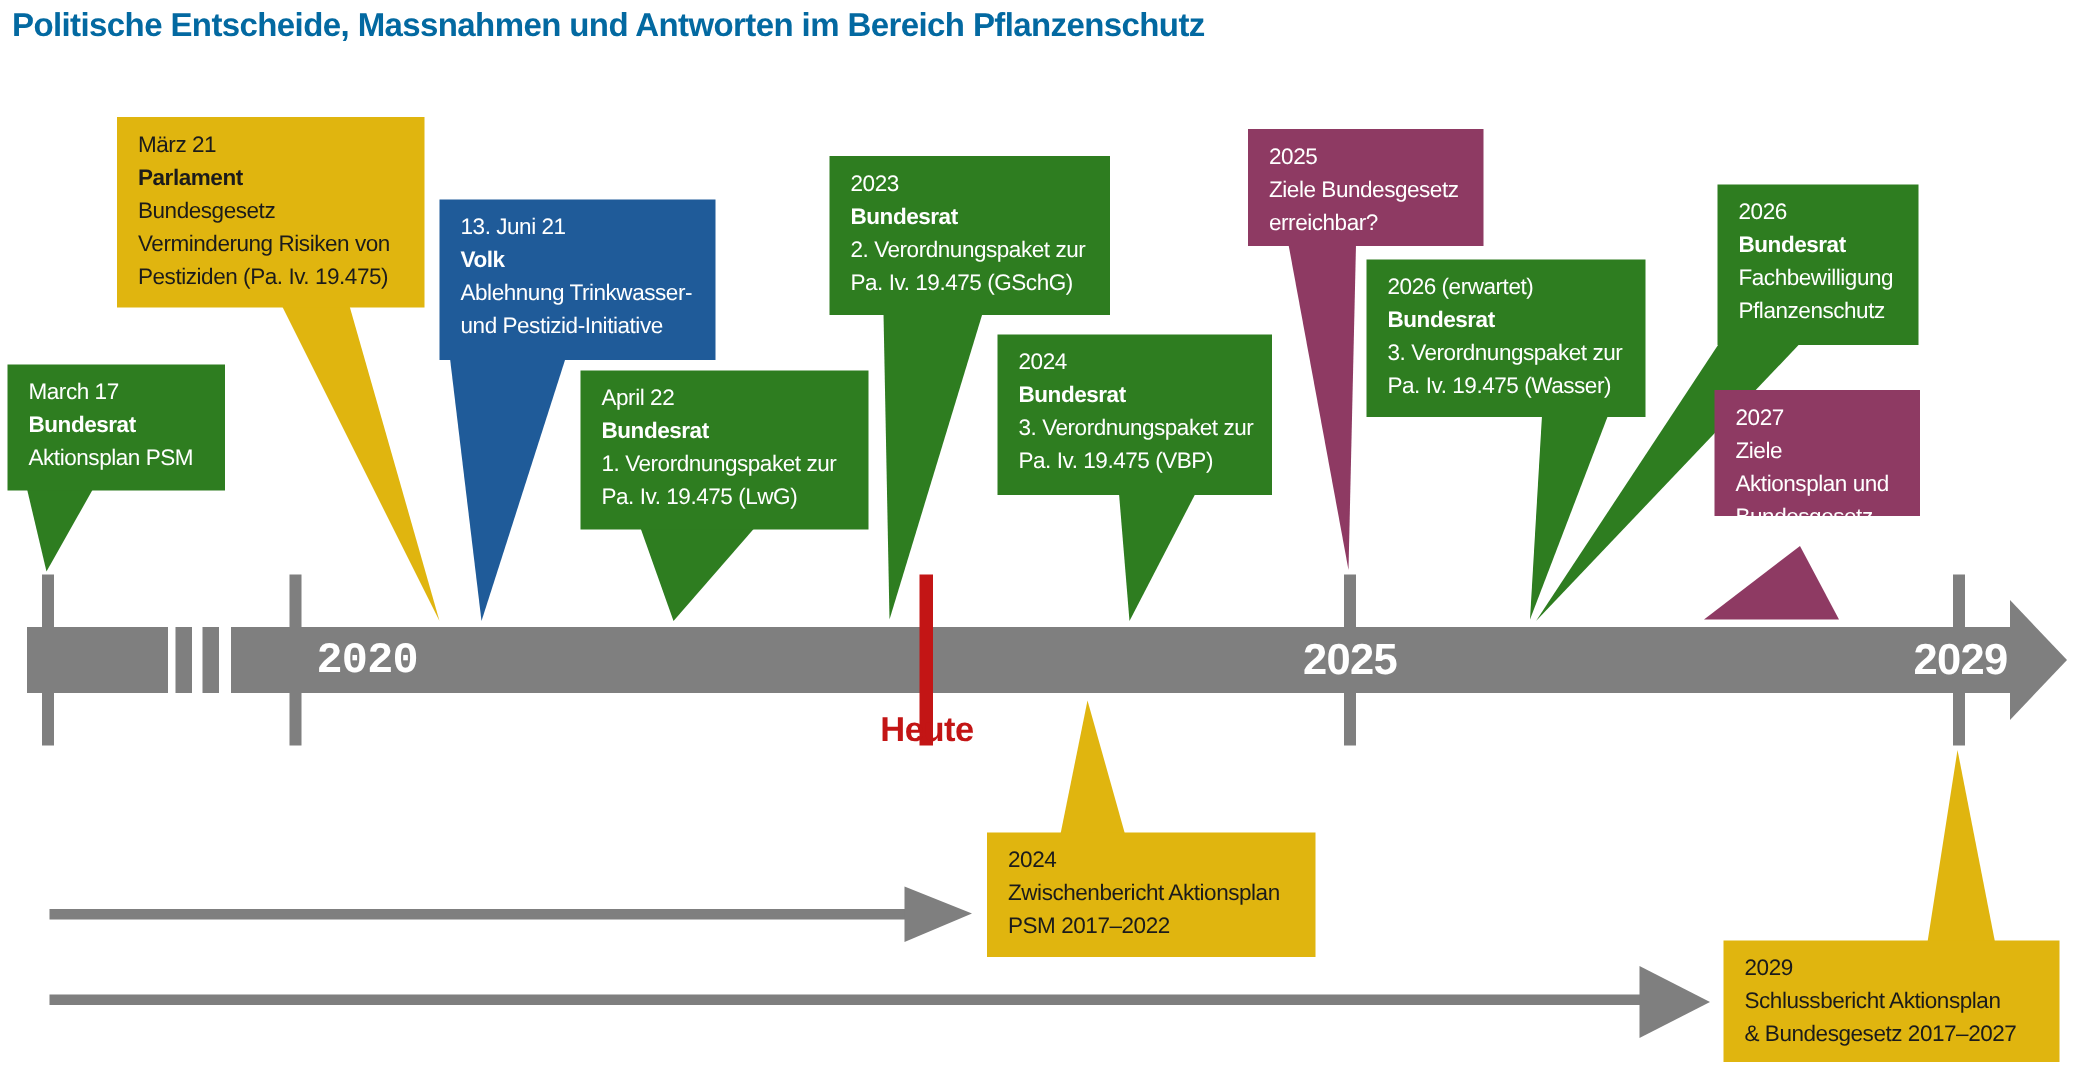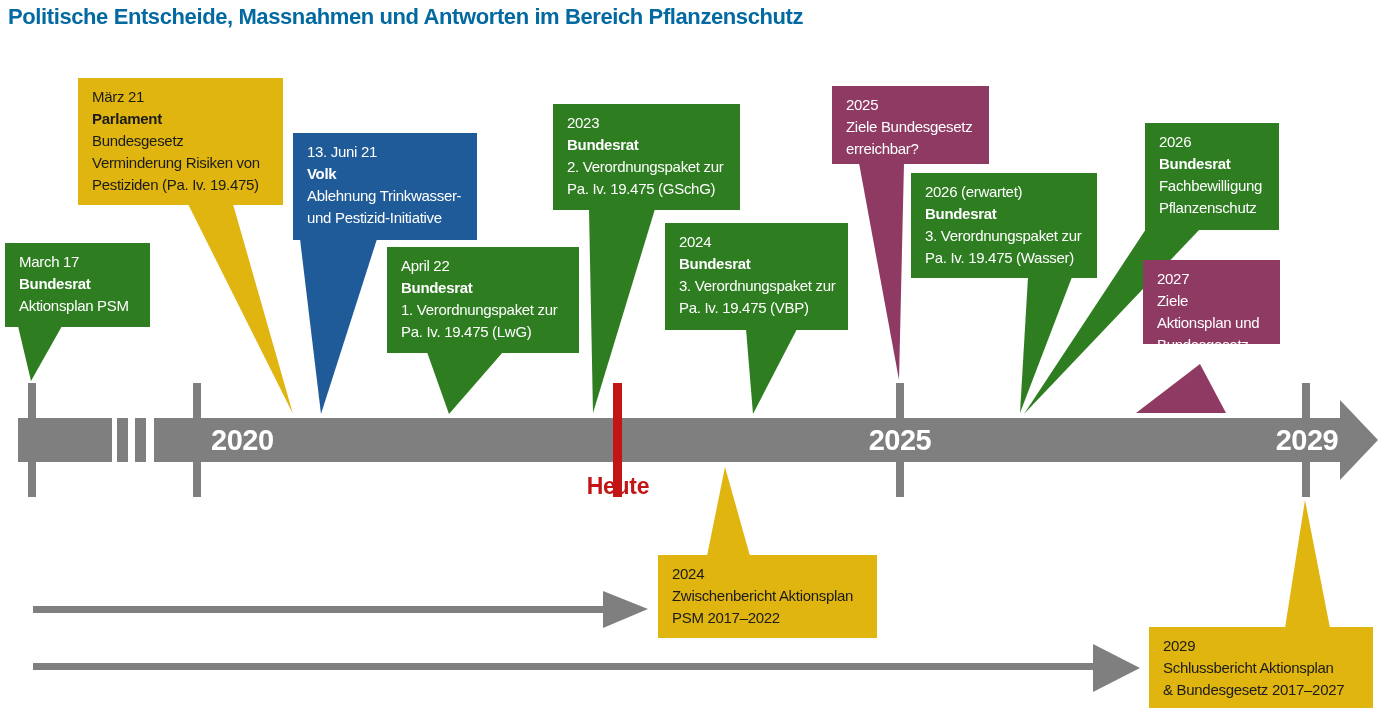--- a/index.html
+++ b/index.html
@@ -66,21 +66,21 @@
     <polygon points="1340,400 1378,440 1340,480" fill="#7f7f7f"></polygon>
 
     <rect x="613" y="383" width="9" height="114" fill="#c31515"></rect>
 
     <rect x="33" y="606" width="572" height="7" fill="#7f7f7f"></rect>
     <polygon points="603,591 648,609 603,628" fill="#7f7f7f"></polygon>
     <rect x="33" y="663" width="1062" height="7" fill="#7f7f7f"></rect>
     <polygon points="1093,644 1140,668 1093,692" fill="#7f7f7f"></polygon>
   </svg>
 
-  <div class="yearlabel" style="left:211px;top:424px;">2020</div>
+  <div class="yearlabel" style="left:211px;top:424px;font-family:Liberation Mono, monospace;">2020</div>
   <div class="yearlabel center" style="left:860px;top:424px;width:80px;">2025</div>
   <div class="yearlabel center" style="left:1266px;top:424px;width:82px;">2029</div>
   <div class="heute-label" style="left:576px;top:473px;width:84px;">Heute</div>
 
   <div class="callout green" style="left:5px;top:243px;width:145px;height:84px;">
     <div class="ln">March 17</div>
     <div class="ln bold">Bundesrat</div>
     <div class="ln">Aktionsplan PSM</div>
   </div>
 

